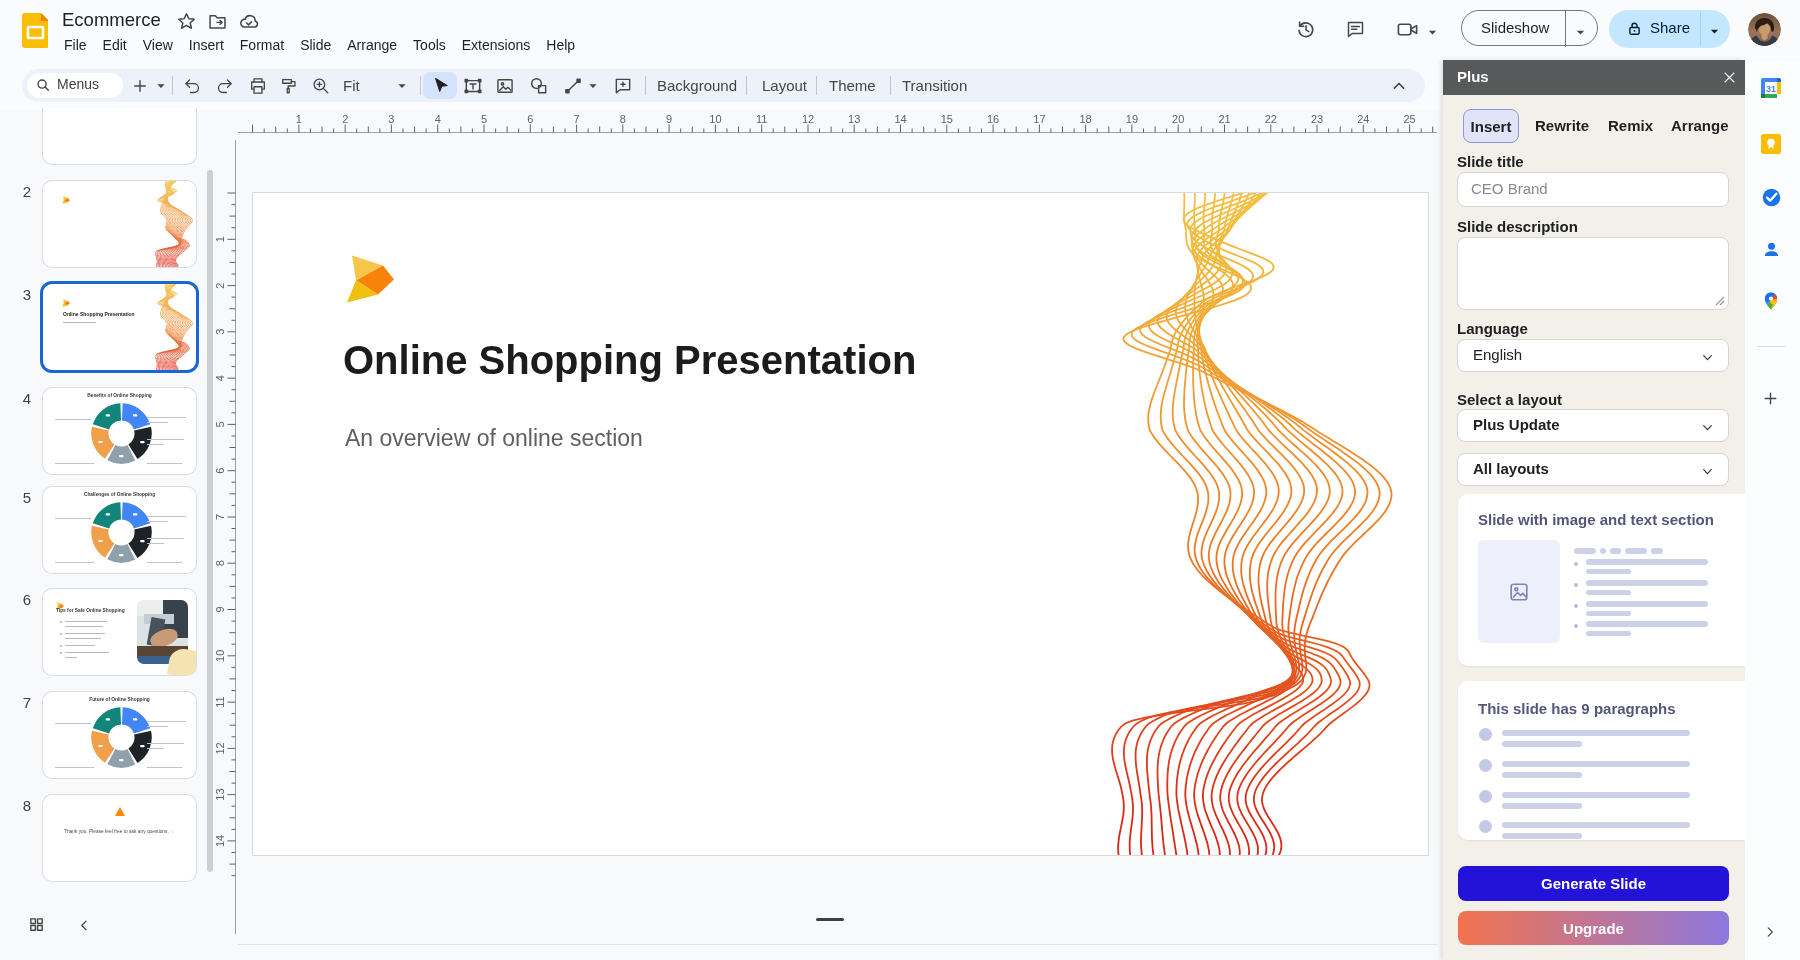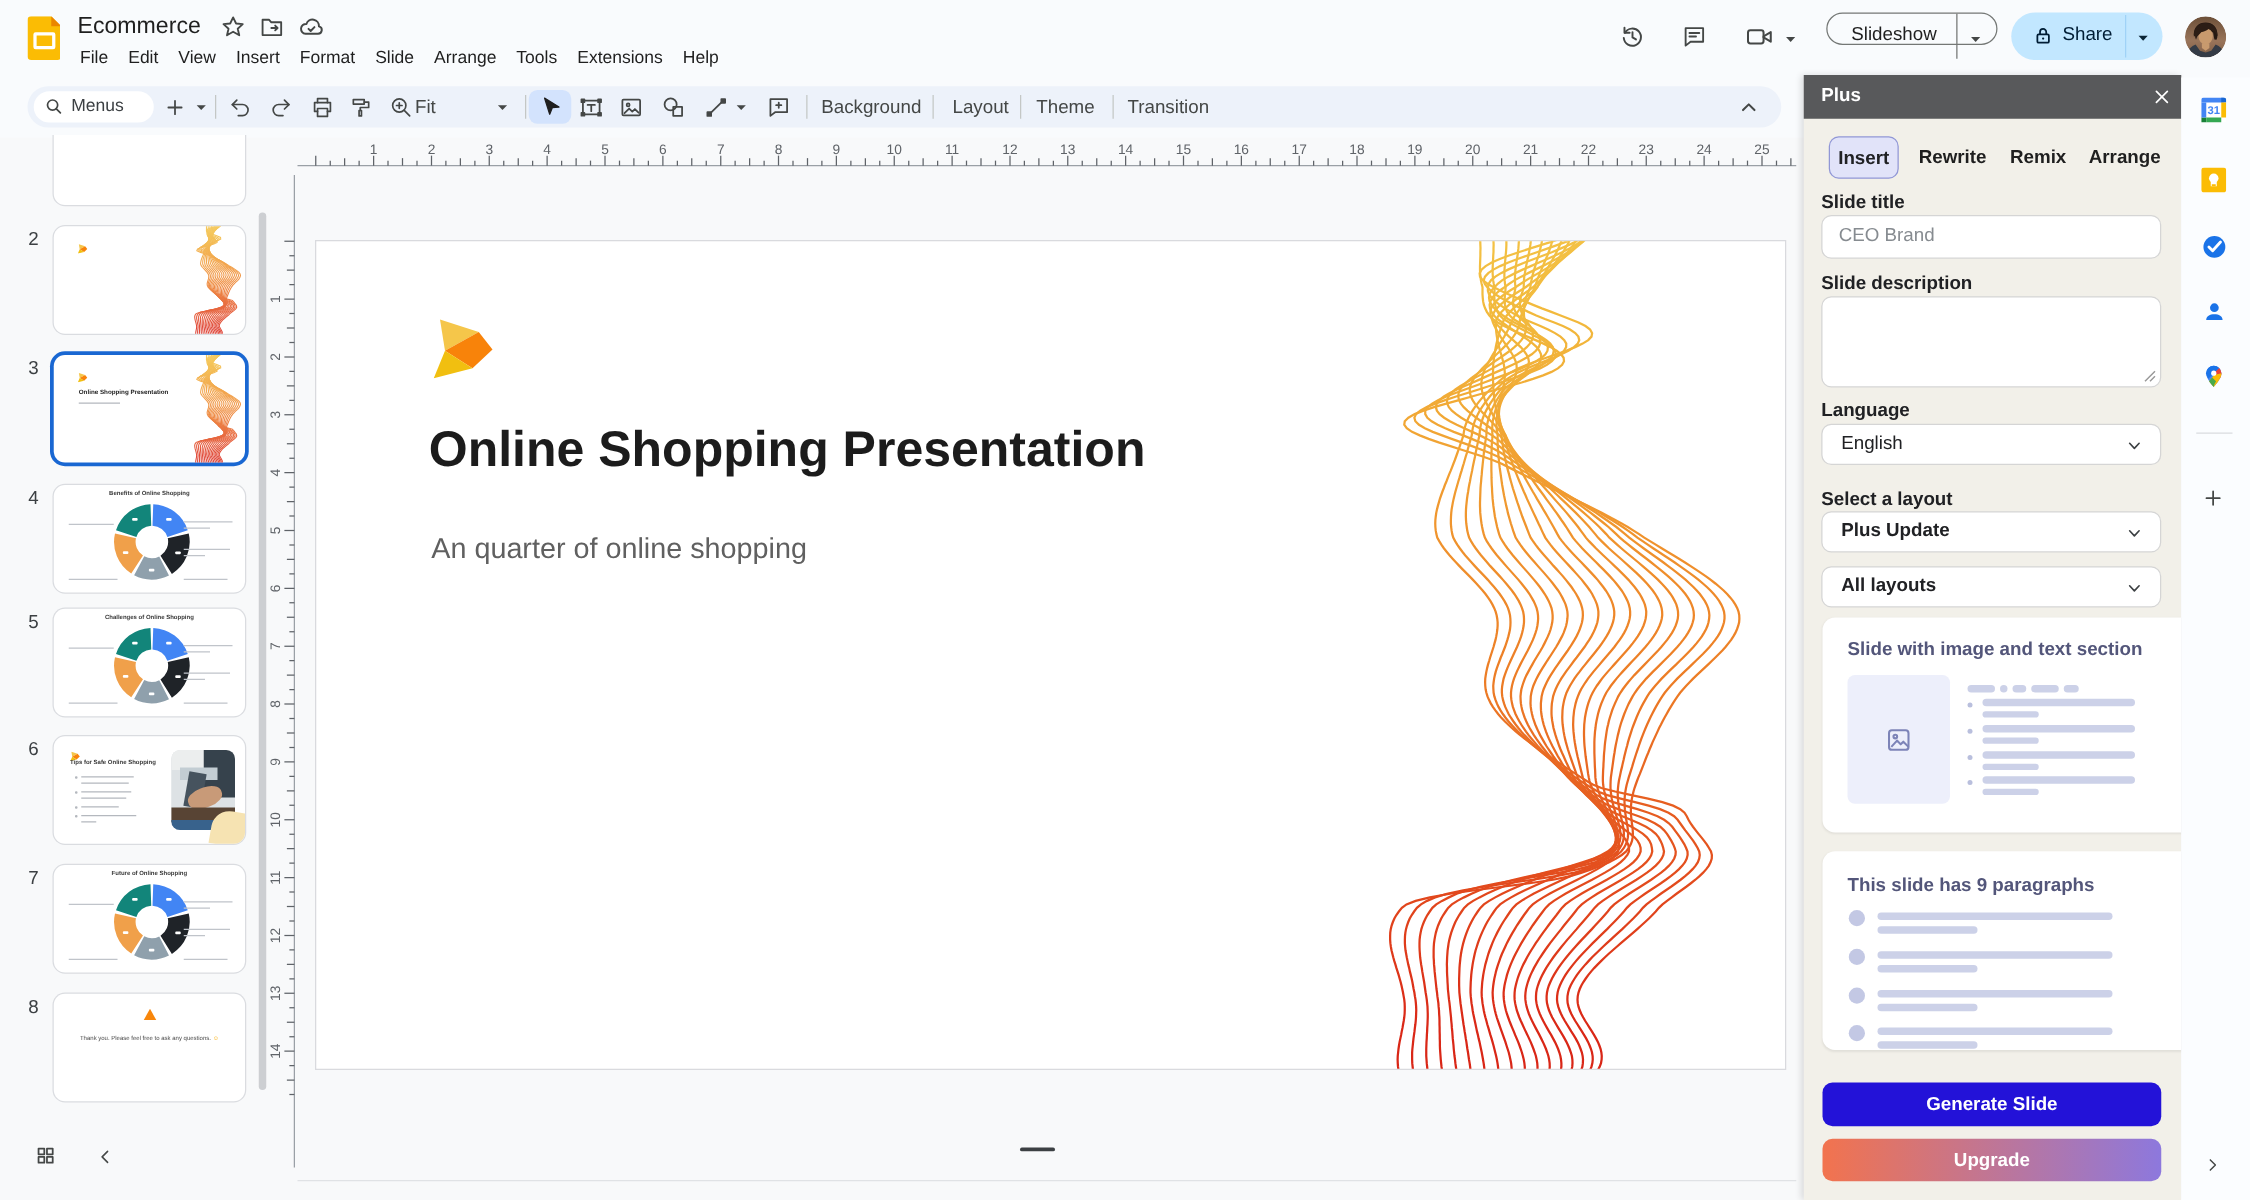--- a/index.html
+++ b/index.html
@@ -33,21 +33,21 @@
         <path d="M4 4h16v12.5H8.5L4 20z"></path>
         <path d="M7.5 8.5h9M7.5 11.7h6"></path>
       </svg></div>
  <div style="position:absolute;left:1396px;top:18px"><svg width="23" height="23" viewBox="0 0 24 24" fill="none" stroke="#444746" stroke-width="1.7" stroke-linecap="round" stroke-linejoin="round">
         <rect x="2.5" y="6.5" width="13" height="11" rx="2"></rect>
         <path d="M15.5 11.5l6-3.5v8l-6-3.5z"></path>
       </svg></div>
  <div style="position:absolute;left:1427px;top:24px"><svg width="11" height="11" viewBox="0 0 12 12">
         <path d="M2 4l4 4.2L10 4z" fill="#444746"></path>
       </svg></div>
- <div style="position:absolute;left:1461px;top:10px;width:137px;height:26px;border:1px solid #747775;border-radius:19px;box-sizing:border-box">
+ <div style="position:absolute;left:1461px;top:10px;width:137px;height:36px;border:1px solid #747775;border-radius:19px;box-sizing:border-box">
    <span style="position:absolute;left:19px;top:8px;font-size:15px;color:#1f1f1f">Slideshow</span>
    <div style="position:absolute;left:103px;top:0;width:1px;height:36px;background:#747775"></div>
    <div style="position:absolute;left:113px;top:13px"><svg width="11" height="11" viewBox="0 0 12 12">
           <path d="M2 4l4 4.2L10 4z" fill="#444746"></path>
         </svg></div>
  </div>
  <div style="position:absolute;left:1609px;top:10px;width:121px;height:38px;background:#c2e7ff;border-radius:19px">
    <div style="position:absolute;left:17px;top:10px"><svg width="17" height="17" viewBox="0 0 24 24" fill="none" stroke="#001d35" stroke-width="2">
           <rect x="5.5" y="10.5" width="13" height="9.5" rx="1.5"></rect>
           <path d="M8.5 10.5V8a3.5 3.5 0 0 1 7 0v2.5"></path>
@@ -128,21 +128,21 @@
         <rect x="9.8" y="15" width="2.4" height="5.5"></rect>
       </svg>
     </div>
     <div style="position:absolute;left:299px;top:16.5px;transform:translate(-50%,-50%);display:flex">
       <svg width="19" height="19" viewBox="0 0 24 24" fill="none" stroke="#444746" stroke-width="1.7" stroke-linecap="round" stroke-linejoin="round">
         <circle cx="10" cy="10" r="6.7"></circle>
         <path d="M10 7.2v5.6M7.2 10h5.6"></path>
         <path d="M15 15l5.5 5.5"></path>
       </svg>
     </div>
- <div style="position:absolute;left:310px;top:8px;font-size:15px;color:#444746">Fit</div>
+ <div style="position:absolute;left:321px;top:8px;font-size:15px;color:#444746">Fit</div>
     <div style="position:absolute;left:380px;top:16.5px;transform:translate(-50%,-50%);display:flex">
       <svg width="11" height="11" viewBox="0 0 12 12">
         <path d="M2 4l4 4.2L10 4z" fill="#444746"></path>
       </svg>
     </div>
     <div style="position:absolute;left:398px;top:7px;width:1px;height:19px;background:#c4c7c5"></div>
  <div style="position:absolute;left:401px;top:3px;width:34px;height:27px;background:#d3e3fd;border-radius:7px"></div>
  <div style="position:absolute;left:418px;top:16.5px;transform:translate(-50%,-50%);display:flex">
       <svg width="19" height="19" viewBox="0 0 24 24">
         <path d="M6.5 2.5l5.2 16.3 2.6-6.6 6.8-.7z" fill="#1f1f1f" stroke="#1f1f1f" stroke-width="1.3" stroke-linejoin="round"></path>
@@ -442,21 +442,21 @@
           <path d="M316.8,-40.0L316.2,-37.2L315.5,-34.4L314.6,-31.5L313.7,-28.7L312.6,-25.9L311.4,-23.1L310.1,-20.3L308.7,-17.4L307.1,-14.6L305.5,-11.8L303.7,-9.0L301.8,-6.1L299.8,-3.3L297.6,-0.5L295.3,2.3L292.8,5.1L290.2,8.0L287.4,10.8L284.5,13.6L281.5,16.4L278.2,19.2L274.8,22.1L271.3,24.9L267.5,27.7L263.5,30.5L259.4,33.4L255.0,36.2L250.5,39.0L245.7,41.8L240.7,44.6L235.6,47.5L230.0,50.3L223.6,53.1L216.2,55.9L208.3,58.7L200.1,61.6L191.9,64.4L184.0,67.2L176.7,70.0L170.1,72.9L164.7,75.7L160.6,78.5L158.0,81.3L157.0,84.1L157.7,87.0L159.9,89.8L162.6,92.6L166.2,95.4L170.6,98.2L175.7,101.1L181.2,103.9L186.8,106.7L192.6,109.5L199.0,112.4L205.9,115.2L213.4,118.0L220.3,120.8L226.0,123.6L230.2,126.5L232.7,129.3L233.4,132.1L232.2,134.9L229.2,137.7L224.7,140.6L219.1,143.4L212.5,146.2L205.5,149.0L198.5,151.8L191.7,154.7L185.5,157.5L180.2,160.3L175.8,163.1L172.4,166.0L169.6,168.8L166.8,171.6L164.3,174.4L161.8,177.2L159.6,180.1L157.5,182.9L155.6,185.7L153.8,188.5L152.3,191.3L151.0,194.2L149.8,197.0L148.9,199.8L148.2,202.6L147.7,205.5L147.4,208.3L146.6,211.1L145.8,213.9L145.0,216.7L144.2,219.6L143.5,222.4L142.6,225.2L141.8,228.0L141.0,230.8L140.1,233.7L139.3,236.5L138.4,239.3L137.6,242.1L136.7,245.0L135.9,247.8L135.1,250.6L134.3,253.4L133.6,256.2L132.9,259.1L132.3,261.9L131.8,264.7L131.3,267.5L131.0,270.3L130.8,273.2L130.7,276.0L130.7,278.8L130.9,281.6L131.3,284.5L131.8,287.3L132.6,290.1L134.1,292.9L135.8,295.7L137.8,298.6L139.9,301.4L142.1,304.2L144.6,307.0L147.1,309.8L149.7,312.7L152.3,315.5L155.0,318.3L157.7,321.1L160.3,323.9L162.8,326.8L165.3,329.6L167.6,332.4L169.8,335.2L171.8,338.1L173.6,340.9L175.1,343.7L176.4,346.5L177.3,349.3L178.0,352.2L178.3,355.0L178.4,357.8L178.3,360.6L178.0,363.4L177.4,366.3L176.7,369.1L175.9,371.9L175.0,374.7L174.0,377.6L172.9,380.4L171.8,383.2L170.6,386.0L169.6,388.8L168.5,391.7L167.5,394.5L166.6,397.3L165.9,400.1L165.3,402.9L164.9,405.8L164.6,408.6L164.7,411.4L164.9,414.2L165.5,417.1L166.4,419.9L167.5,422.7L168.8,425.5L170.4,428.3L172.3,431.2L174.3,434.0L176.5,436.8L179.0,439.6L181.6,442.4L184.4,445.3L187.4,448.1L190.5,450.9L193.7,453.7L197.0,456.6L200.5,459.4L204.0,462.2L207.6,465.0L211.3,467.8L215.0,470.7L218.8,473.5L222.5,476.3L226.3,479.1L230.2,481.9L234.4,484.8L238.8,487.6L243.3,490.4L248.2,493.2L255.9,496.1L266.5,498.9L278.0,501.7L288.9,504.5L298.0,507.3L304.8,510.2L309.3,513.0L312.1,515.8L314.1,518.6L316.1,521.4L318.2,524.3L320.4,527.1L322.5,529.9L324.6,532.7L326.4,535.5L328.1,538.4L329.4,541.2L329.8,544.0L329.4,546.8L328.3,549.7L326.5,552.5L324.1,555.3L321.3,558.1L318.1,560.9L314.5,563.8L310.7,566.6L306.8,569.4L302.7,572.2L298.6,575.0L294.7,577.9L290.8,580.7L287.2,583.5L284.3,586.3L281.9,589.2L279.3,592.0L276.6,594.8L273.7,597.6L270.8,600.4L267.8,603.3L264.7,606.1L261.6,608.9L258.6,611.7L255.5,614.5L252.4,617.4L249.5,620.2L246.6,623.0L243.7,625.8L241.0,628.7L238.4,631.5L236.0,634.3L233.7,637.1L231.6,639.9L229.7,642.8L228.0,645.6L226.5,648.4L225.3,651.2L224.5,654.0L224.0,656.9L223.9,659.7L224.1,662.5L224.8,665.3L225.8,668.2L227.0,671.0L228.5,673.8L230.1,676.6L231.9,679.4L233.7,682.3L235.5,685.1L237.2,687.9L238.9,690.7L240.4,693.5L241.7,696.4L242.8,699.2L243.6,702.0L244.1,704.8L244.2,707.6L243.9,710.5L243.2,713.3L242.1,716.1L240.7,718.9L239.2,721.8L237.7,724.6L236.0,727.4L234.3,730.2L232.5,733.0L230.6,735.9L228.7,738.7L226.7,741.5L224.6,744.3L222.5,747.1L220.4,750.0L218.1,752.8L215.9,755.6L213.6,758.4L211.3,761.3L208.9,764.1L206.6,766.9L204.2,769.7L201.9,772.5L199.5,775.4L197.2,778.2L194.8,781.0L192.5,783.8L190.2,786.6L188.0,789.5L185.8,792.3L183.6,795.1L181.5,797.9L179.4,800.8L177.4,803.6L175.4,806.4L173.6,809.2L171.8,812.0L170.0,814.9L168.4,817.7L166.8,820.5L165.3,823.3L163.9,826.1L162.6,829.0L161.4,831.8L160.3,834.6L159.3,837.4L158.4,840.3L157.6,843.1L156.9,845.9L156.3,848.7L155.8,851.5L155.5,854.4L155.2,857.2L155.1,860.0"></path>
           <path d="M327.4,-40.0L326.5,-37.2L325.5,-34.4L324.4,-31.5L323.1,-28.7L321.7,-25.9L320.2,-23.1L318.6,-20.3L316.8,-17.4L314.9,-14.6L312.9,-11.8L310.7,-9.0L308.3,-6.1L305.9,-3.3L303.2,-0.5L300.4,2.3L297.3,5.1L294.2,8.0L290.8,10.8L287.3,13.6L283.5,16.4L279.6,19.2L275.4,22.1L271.1,24.9L266.5,27.7L261.7,30.5L256.7,33.4L251.5,36.2L246.0,39.0L240.4,41.8L234.4,44.6L227.6,47.5L220.1,50.3L212.1,53.1L203.3,55.9L194.3,58.7L185.5,61.6L177.2,64.4L169.8,67.2L163.4,70.0L158.5,72.9L155.2,75.7L153.7,78.5L154.0,81.3L156.1,84.1L159.9,87.0L165.1,89.8L170.6,92.6L176.7,95.4L183.2,98.2L189.9,101.1L196.5,103.9L203.5,106.7L211.0,109.5L218.5,112.4L225.7,115.2L232.8,118.0L238.4,120.8L242.1,123.6L243.7,126.5L243.2,129.3L240.6,132.1L236.1,134.9L230.1,137.7L222.9,140.6L215.1,143.4L207.0,146.2L199.0,149.0L191.5,151.8L184.9,154.7L179.3,157.5L174.9,160.3L171.5,163.1L168.2,166.0L165.1,168.8L162.1,171.6L159.3,174.4L156.7,177.2L154.2,180.1L152.0,182.9L149.9,185.7L148.0,188.5L146.3,191.3L144.8,194.2L143.6,197.0L142.5,199.8L141.7,202.6L141.1,205.5L140.7,208.3L139.8,211.1L138.8,213.9L137.9,216.7L136.9,219.6L135.9,222.4L134.9,225.2L133.9,228.0L132.8,230.8L131.7,233.7L130.6,236.5L129.4,239.3L128.3,242.1L127.2,245.0L126.0,247.8L125.0,250.6L123.9,253.4L122.9,256.2L121.9,259.1L121.1,261.9L120.3,264.7L119.6,267.5L119.0,270.3L118.6,273.2L118.3,276.0L118.2,278.8L118.3,281.6L118.6,284.5L119.1,287.3L119.8,290.1L121.4,292.9L123.1,295.7L125.1,298.6L127.3,301.4L129.6,304.2L132.1,307.0L134.7,309.8L137.4,312.7L140.1,315.5L142.9,318.3L145.7,321.1L148.4,323.9L151.1,326.8L153.6,329.6L156.1,332.4L158.4,335.2L160.5,338.1L162.4,340.9L164.0,343.7L165.4,346.5L166.5,349.3L167.3,352.2L167.8,355.0L168.1,357.8L168.1,360.6L167.9,363.4L167.5,366.3L167.0,369.1L166.4,371.9L165.6,374.7L164.8,377.6L163.9,380.4L163.0,383.2L162.1,386.0L161.3,388.8L160.4,391.7L159.7,394.5L159.1,397.3L158.6,400.1L158.2,402.9L158.1,405.8L158.2,408.6L158.5,411.4L159.1,414.2L160.0,417.1L161.2,419.9L162.6,422.7L164.3,425.5L166.3,428.3L168.5,431.2L170.9,434.0L173.6,436.8L176.5,439.6L179.5,442.4L182.8,445.3L186.2,448.1L189.7,450.9L193.4,453.7L197.2,456.6L201.2,459.4L205.2,462.2L209.3,465.0L213.5,467.8L217.7,470.7L221.9,473.5L226.2,476.3L230.5,479.1L234.8,481.9L239.4,484.8L244.2,487.6L251.1,490.4L262.1,493.2L275.2,496.1L288.4,498.9L299.9,501.7L308.5,504.5L314.2,507.3L317.6,510.2L319.4,513.0L320.8,515.8L322.4,518.6L324.4,521.4L326.6,524.3L328.8,527.1L331.1,529.9L333.3,532.7L335.4,535.5L337.2,538.4L338.8,541.2L339.5,544.0L339.4,546.8L338.5,549.7L337.1,552.5L335.0,555.3L332.5,558.1L329.6,560.9L326.3,563.8L322.7,566.6L319.0,569.4L315.1,572.2L311.2,575.0L307.4,577.9L303.6,580.7L300.0,583.5L297.1,586.3L294.6,589.2L291.9,592.0L289.1,594.8L286.1,597.6L283.0,600.4L279.8,603.3L276.6,606.1L273.3,608.9L270.0,611.7L266.7,614.5L263.4,617.4L260.2,620.2L257.0,623.0L254.0,625.8L251.0,628.7L248.2,631.5L245.5,634.3L243.0,637.1L240.7,639.9L238.6,642.8L236.7,645.6L235.1,648.4L233.8,651.2L232.8,654.0L232.2,656.9L232.0,659.7L232.2,662.5L232.8,665.3L233.8,668.2L235.0,671.0L236.5,673.8L238.1,676.6L239.9,679.4L241.7,682.3L243.5,685.1L245.2,687.9L246.8,690.7L248.3,693.5L249.5,696.4L250.5,699.2L251.1,702.0L251.4,704.8L251.3,707.6L250.8,710.5L249.8,713.3L248.3,716.1L246.6,718.9L244.8,721.8L242.9,724.6L240.9,727.4L238.8,730.2L236.6,733.0L234.4,735.9L232.1,738.7L229.7,741.5L227.3,744.3L224.8,747.1L222.3,750.0L219.7,752.8L217.1,755.6L214.5,758.4L211.9,761.3L209.2,764.1L206.5,766.9L203.9,769.7L201.2,772.5L198.6,775.4L196.0,778.2L193.4,781.0L190.8,783.8L188.3,786.6L185.8,789.5L183.4,792.3L181.0,795.1L178.7,797.9L176.5,800.8L174.3,803.6L172.3,806.4L170.3,809.2L168.4,812.0L166.6,814.9L164.8,817.7L163.2,820.5L161.7,823.3L160.3,826.1L159.0,829.0L157.8,831.8L156.7,834.6L155.7,837.4L154.9,840.3L154.1,843.1L153.5,845.9L153.1,848.7L152.7,851.5L152.5,854.4L152.5,857.2L152.6,860.0"></path>
         </g>
       </svg></div>
   <div style="position:absolute;left:92px;top:61px"><svg width="50" height="49" viewBox="0 0 50 48">
         <polygon points="7,1 38,11 11,26" fill="#f5c64a"></polygon>
         <polygon points="38,11 49,25 33,40 11,26" fill="#f8830a"></polygon>
         <polygon points="11,26 33,40 2,48" fill="#f1bf10"></polygon>
       </svg></div>
   <div style="position:absolute;left:90px;top:145px;font-size:40px;font-weight:bold;color:#1c1c1c">Online Shopping Presentation</div>
-  <div style="position:absolute;left:92px;top:232px;font-size:23px;color:#606060">An quarter of online shopping</div>
+  <div style="position:absolute;left:92px;top:232px;font-size:23px;color:#606060">An overview of online section</div>
 </div>
 <div style="position:absolute;left:816px;top:918px;width:28px;height:3px;background:#3c4043;border-radius:2px"></div>
 <div style="position:absolute;left:238px;top:944px;width:1199px;height:1px;background:#e0e2e5"></div>
 <div style="position:absolute;left:0;top:108px;width:218px;height:852px;overflow:hidden">
     <div style="position:absolute;left:43px;top:-30px;width:153px;height:86px;background:#fff;border-radius:9px;box-shadow:0 0 0 1px #dadce0;overflow:hidden"></div>
     <div style="position:absolute;left:43px;top:73px;width:153px;height:86px;background:#fff;border-radius:9px;box-shadow:0 0 0 1px #dadce0;overflow:hidden">
       <div style="position:absolute;left:19px;top:9px"><svg width="8" height="8" viewBox="0 0 50 48">
           <polygon points="7,1 38,11 11,26" fill="#f5c64a"></polygon>
           <polygon points="38,11 49,25 33,40 11,26" fill="#f8830a"></polygon>
           <polygon points="11,26 33,40 2,48" fill="#f1bf10"></polygon>

